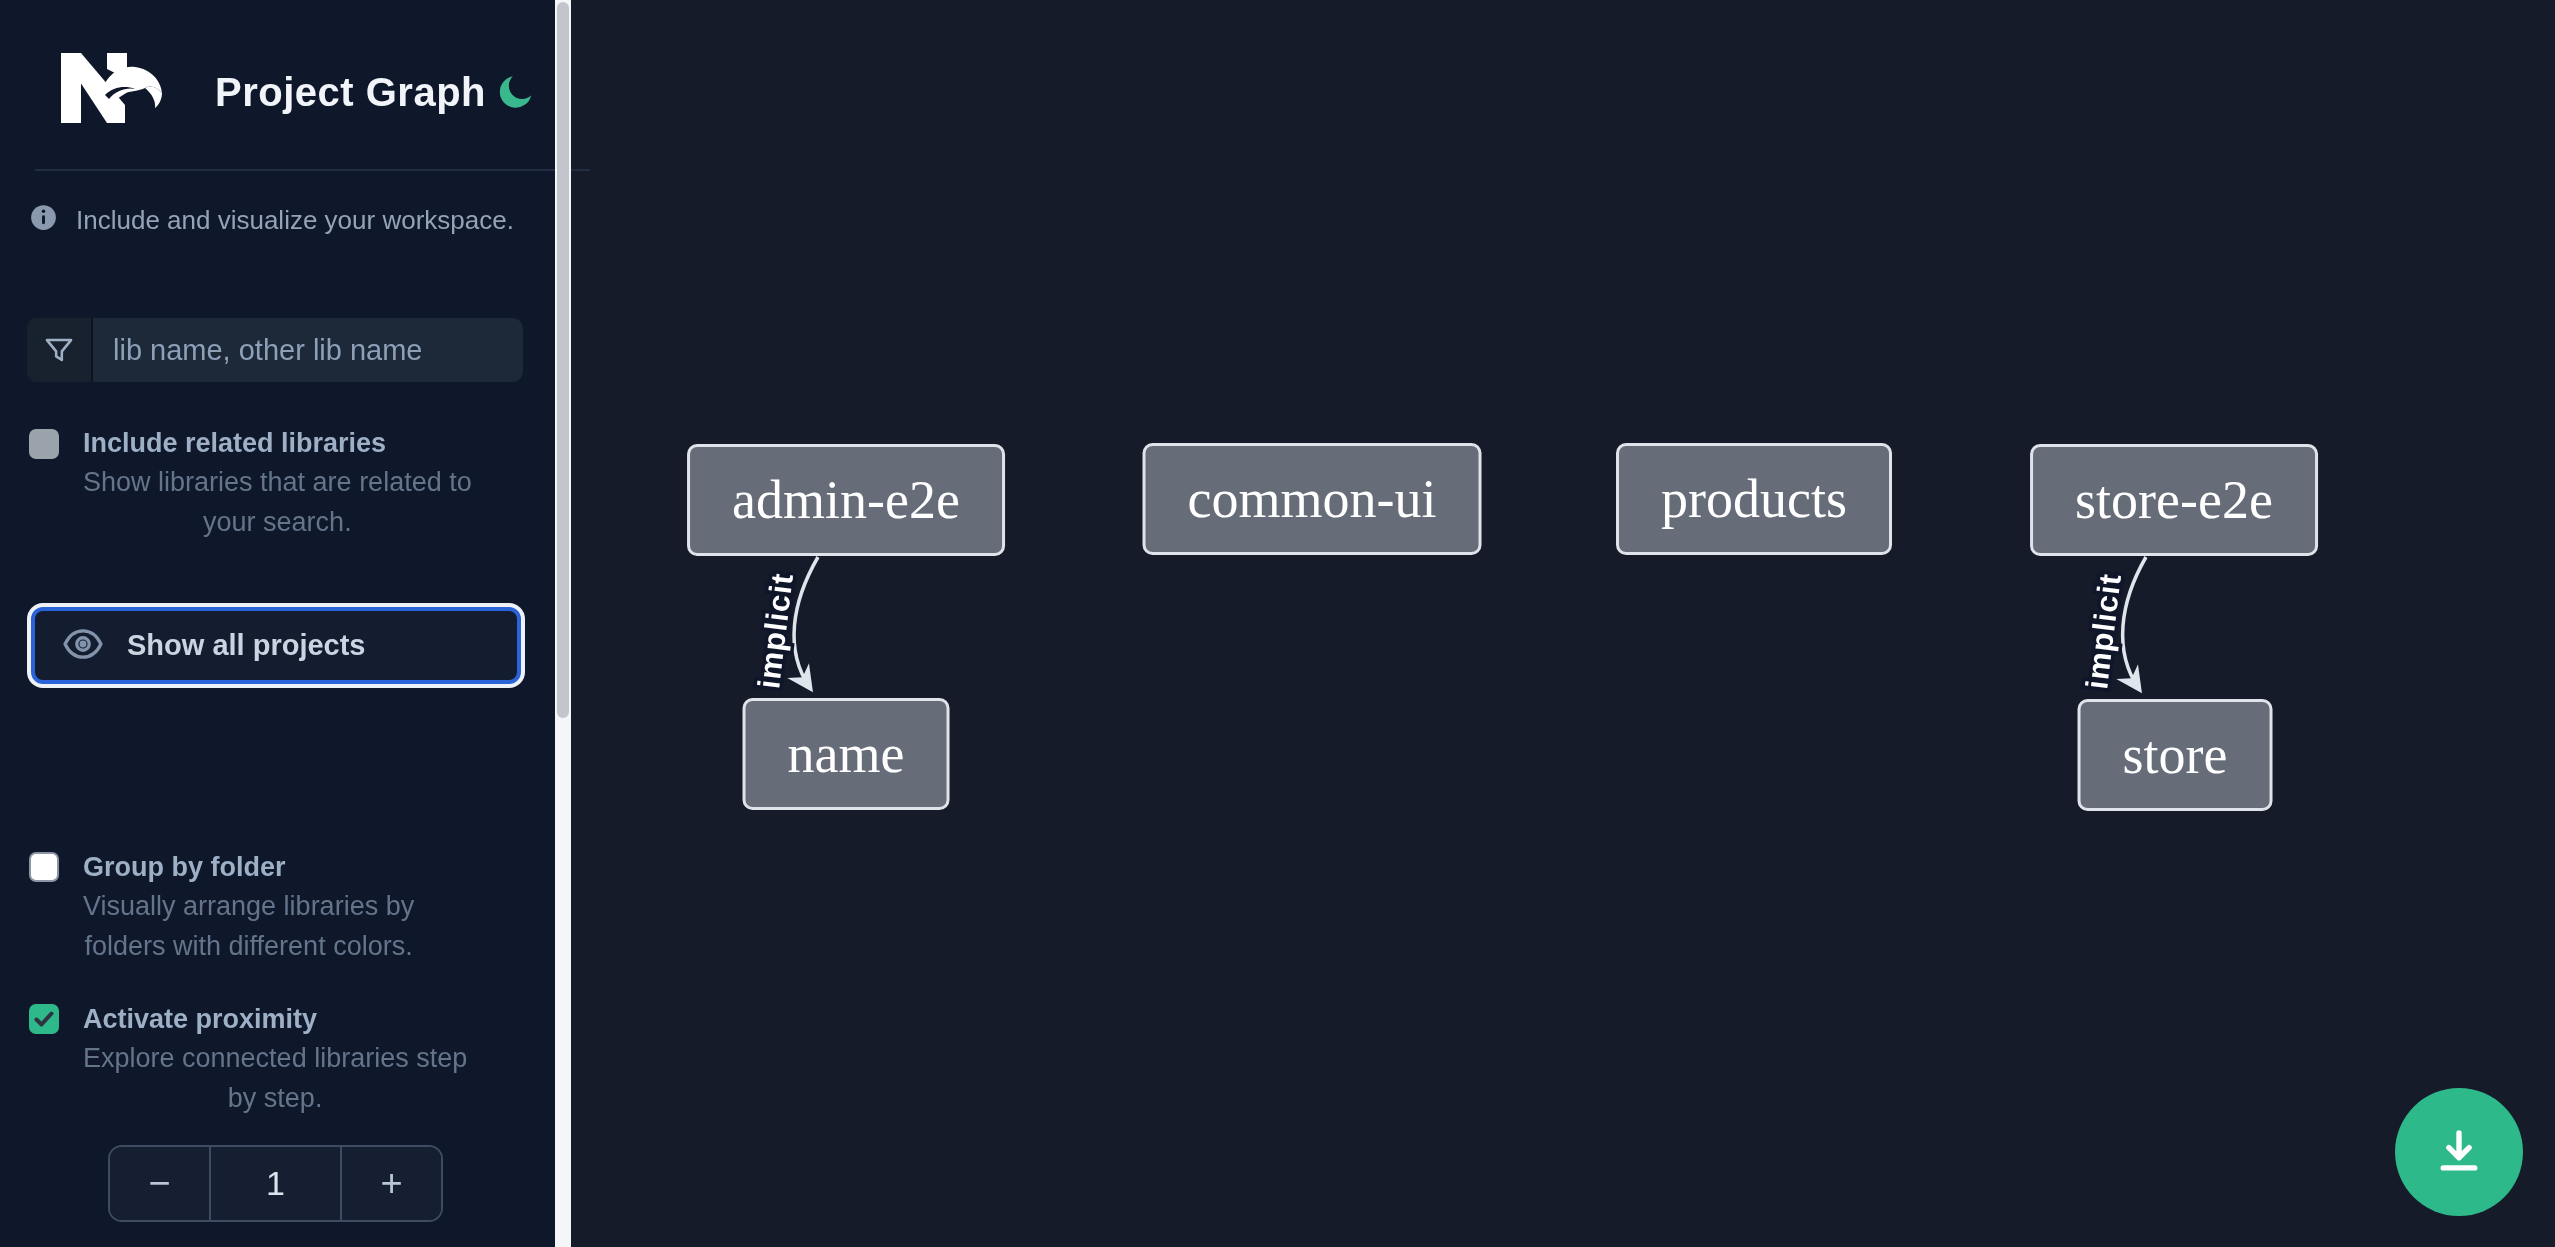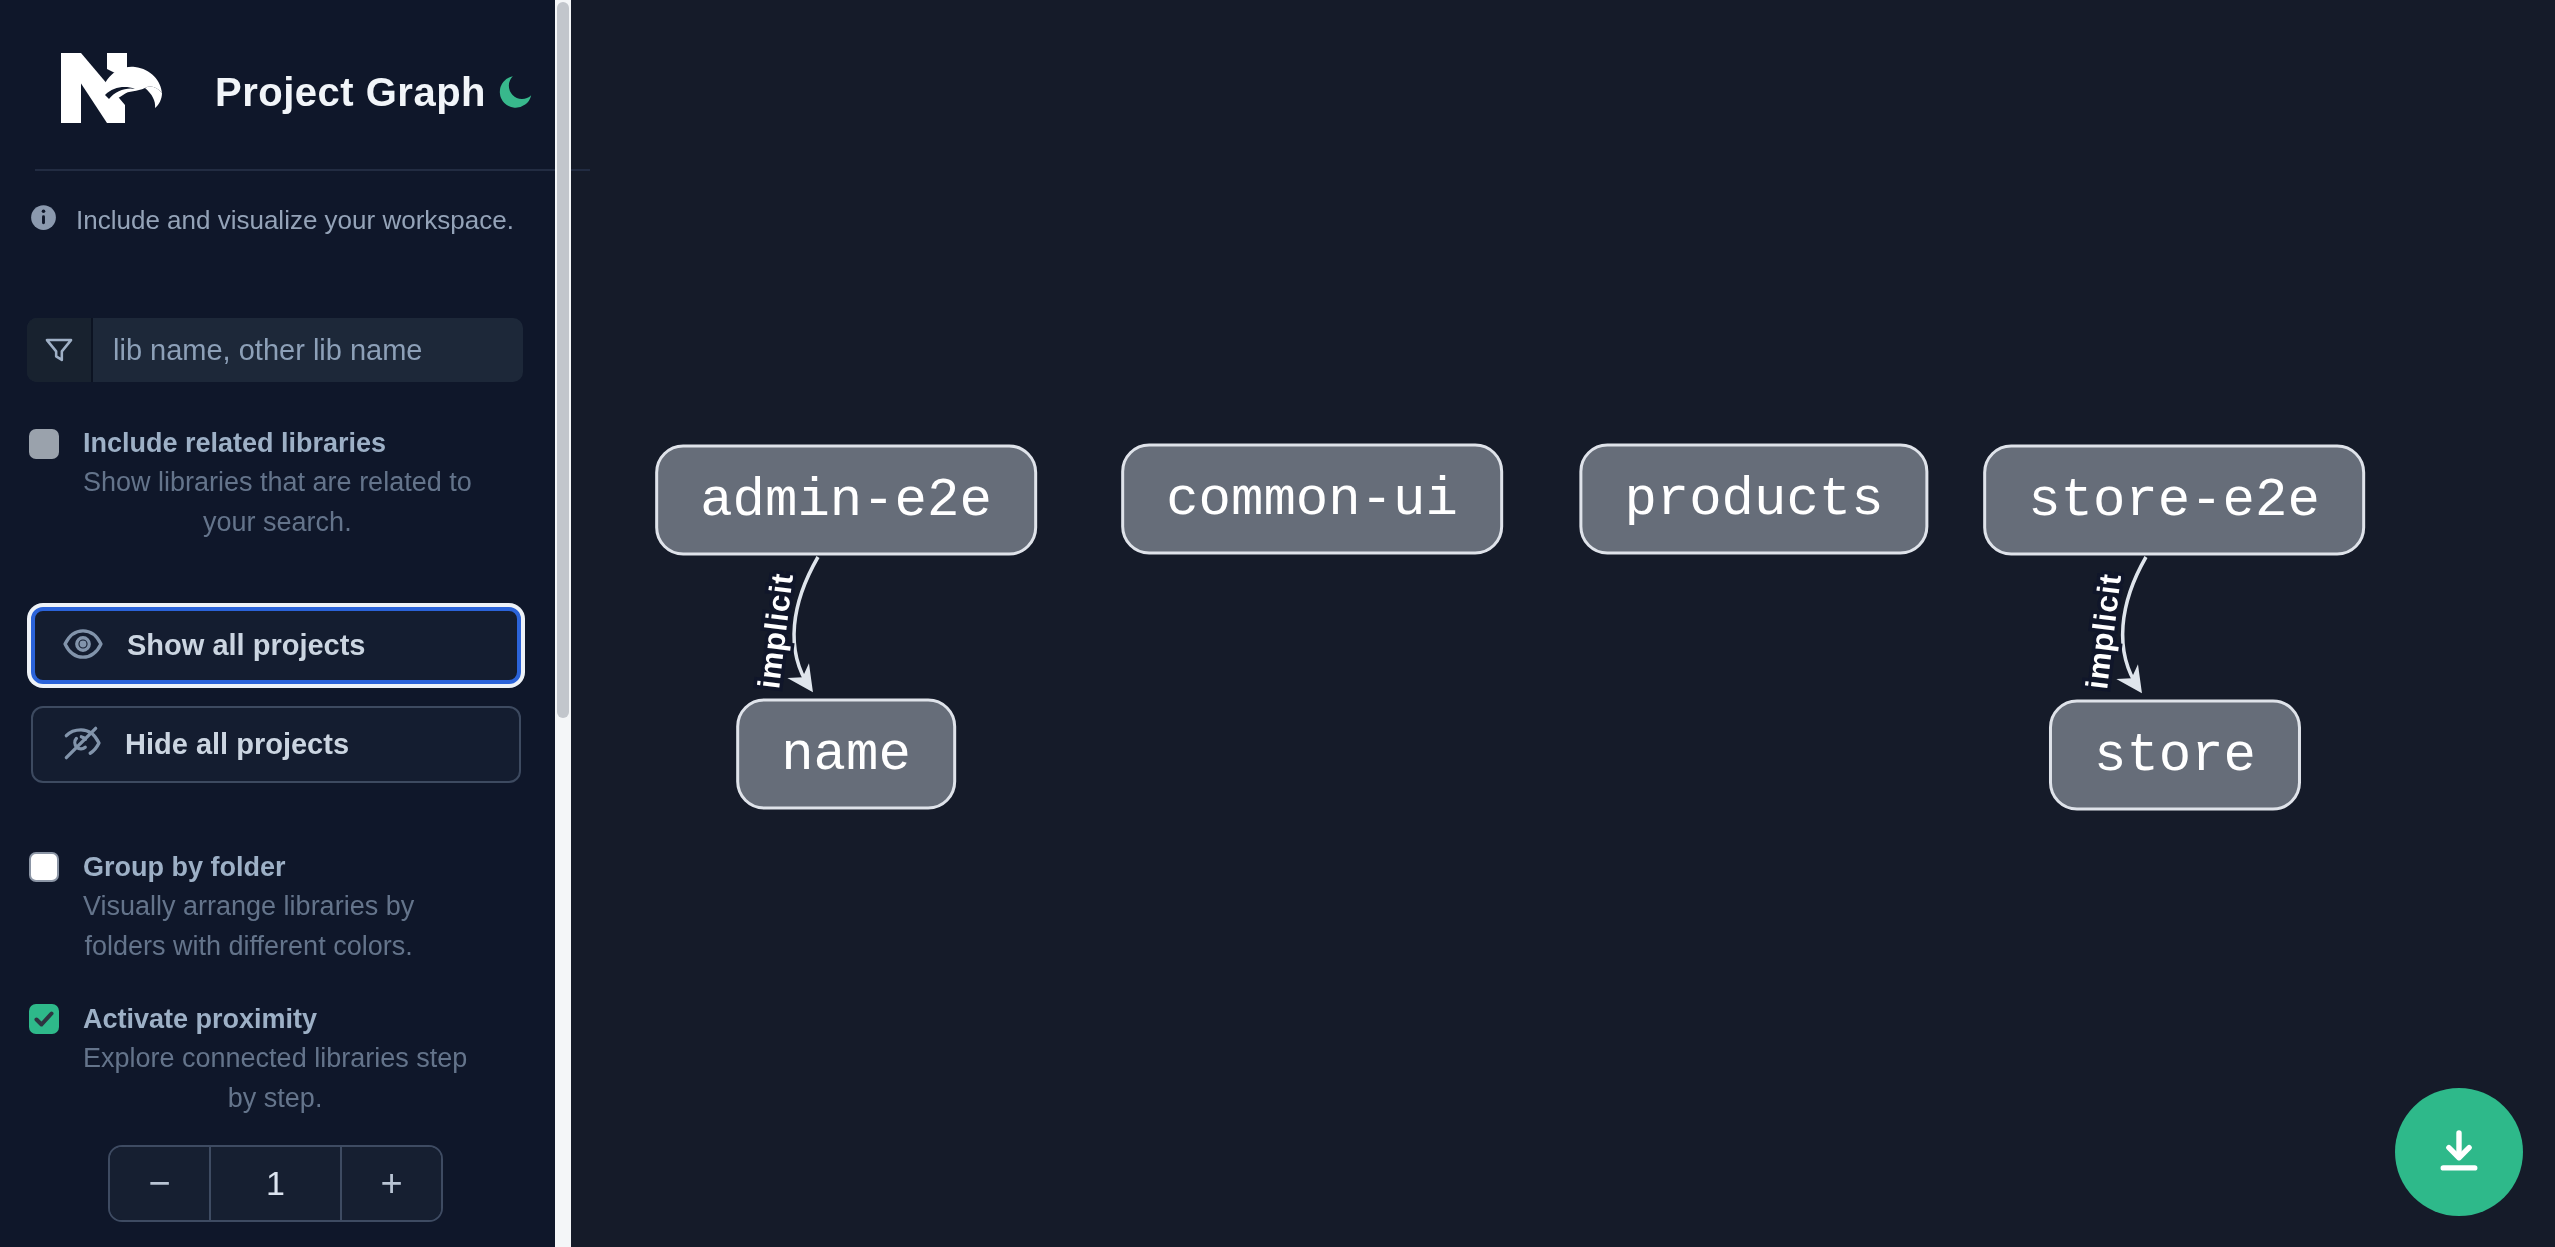--- a/index.html
+++ b/index.html
@@ -104,22 +104,22 @@
   }
 
   
   .canvas {
     position: absolute; left: 571px; top: 0; width: 1984px; height: 1247px;
     background: #151b29;
   }
   .edge-layer { position: absolute; left: 0; top: 0; width: 2555px; height: 1247px; z-index: 1; pointer-events: none; }
   .graph-node {
     position: absolute; transform: translate(-50%, -50%);
-    background: #666d79; border: 3px solid #dfe3ea; border-radius: 28px;
-    color: #ffffff; font-size: 54px; font-family: Liberation Mono, monospace;
+    background: #666d79; border: 3px solid #dfe3ea; border-radius: 10px;
+    color: #ffffff; font-size: 54px; font-family: Liberation Serif, serif;
     padding: 22px 42px; white-space: nowrap; z-index: 2; cursor: pointer;
   }
 
   .fab {
     position: absolute; left: 2395px; top: 1088px; width: 128px; height: 128px;
     border-radius: 50%; background: #2eb98a; border: none; cursor: pointer;
     display: flex; align-items: center; justify-content: center; z-index: 3;
   }
 </style>
 </head>
@@ -214,31 +214,20 @@
     <span>
       <svg width="44" height="44" viewBox="0 0 24 24" fill="none" stroke="#8294ab" stroke-width="1.8" stroke-linecap="round" stroke-linejoin="round">
         <path d="M2.2 12 C4.5 7.2 8 4.8 12 4.8 C16 4.8 19.5 7.2 21.8 12 C19.5 16.8 16 19.2 12 19.2 C8 19.2 4.5 16.8 2.2 12 Z"></path>
         <circle cx="12" cy="12" r="3.4"></circle>
           <circle cx="12" cy="12" r="1" fill="#8294ab"></circle>
       </svg>
     </span>
     <span class="btn-label">Show all projects</span>
   </button>
 
-  <button class="side-btn btn-hide">
-    <span>
-      <svg width="44" height="44" viewBox="0 0 24 24" fill="none" stroke="#8294ab" stroke-width="1.8" stroke-linecap="round" stroke-linejoin="round">
-        <path d="M4 8 C6 5.8 8.8 4.8 12 4.8 C16 4.8 19.5 7.2 21.8 12 C20.6 14.5 19 16.4 17 17.6"></path>
-        <path d="M9.5 9.5 a3.4 3.4 0 0 0 4.8 4.8"></path>
-        <path d="M14.4 10 a3.4 3.4 0 0 0 -2.2 -1.4"></path>
-        <path d="M4 20 L20 4"></path>
-      </svg>
-    </span>
-    <span class="btn-label">Hide all projects</span>
-  </button>
 
   <span class="checkbox white" style="top:852px;"></span>
   <div class="opt-label" style="top:851px;">Group by folder</div>
   <div class="opt-desc" style="top:886px;">Visually arrange libraries by
 folders with different colors.</div>
 
   <span class="checkbox green" style="top: 1004px; display: flex;">
     <svg width="24" height="24" viewBox="0 0 24 24" fill="none" stroke="#2e3440" stroke-width="4" stroke-linecap="round" stroke-linejoin="round">
       <path d="M4.5 12.5 L9.5 17.5 L19.5 6.5"></path>
     </svg>

